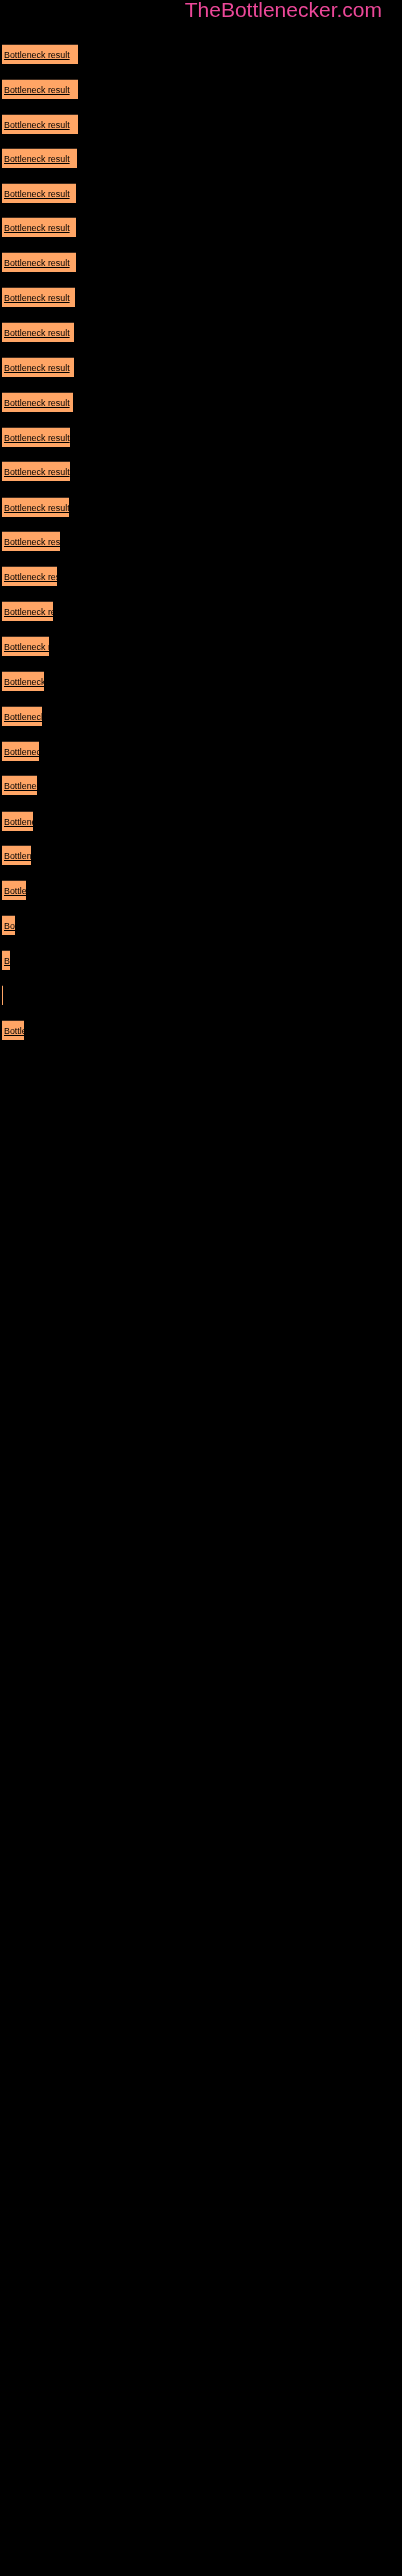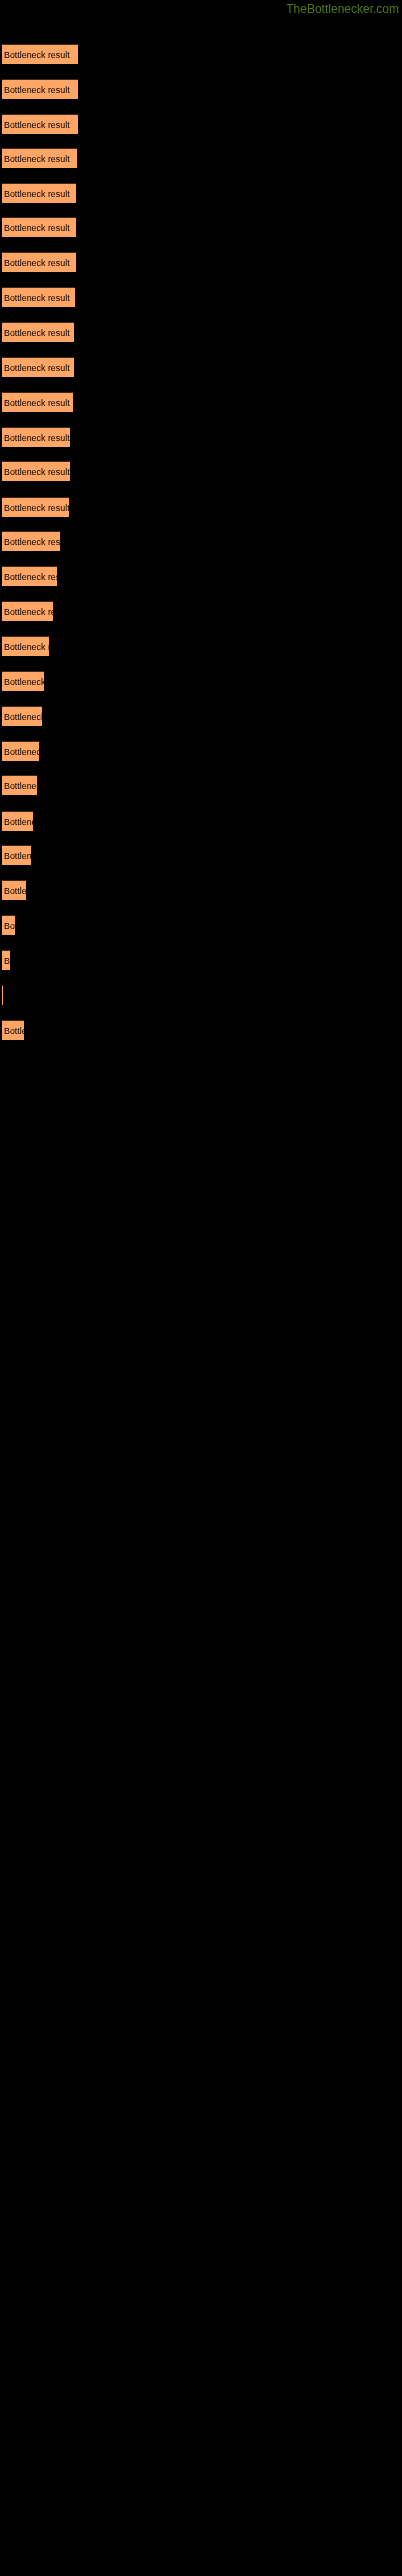--- a/index.html
+++ b/index.html
@@ -7,24 +7,24 @@
     width:403px;height:2576px;
     background:#000000;
     font-family:"Liberation Sans", sans-serif;
     overflow:hidden;
     position:relative;
   }
   #root{position:relative;width:403px;height:2576px;}
 
   .site-title{
     position:absolute;
-    right:4px; top:0.8px;
-    font-size:12px;
+    right:21px; top:0.8px;
+    font-size:21px;
     line-height:17.7px;
-    color:#4d7c0f;
+    color:#ec4899;
     white-space:nowrap;
     letter-spacing:0px;
   }
 
   .plot{
     position:absolute;
     left:0; top:0;
     width:403px;height:2576px;
   }
 
@@ -45,20 +45,21 @@
   .bar-label{
     position:absolute;
     left:2.4px;
     top:0;
     height:20px;
     line-height:20px;
     font-size:8.9px;
     color:#000000;
     white-space:nowrap;
     pointer-events:none;
+    text-decoration:underline;
   }
 </style>
 </head>
 <body>
 
 <div id="root">
 
   <div class="site-title">TheBottlenecker.com</div>
 
   <div class="plot" id="plot">

